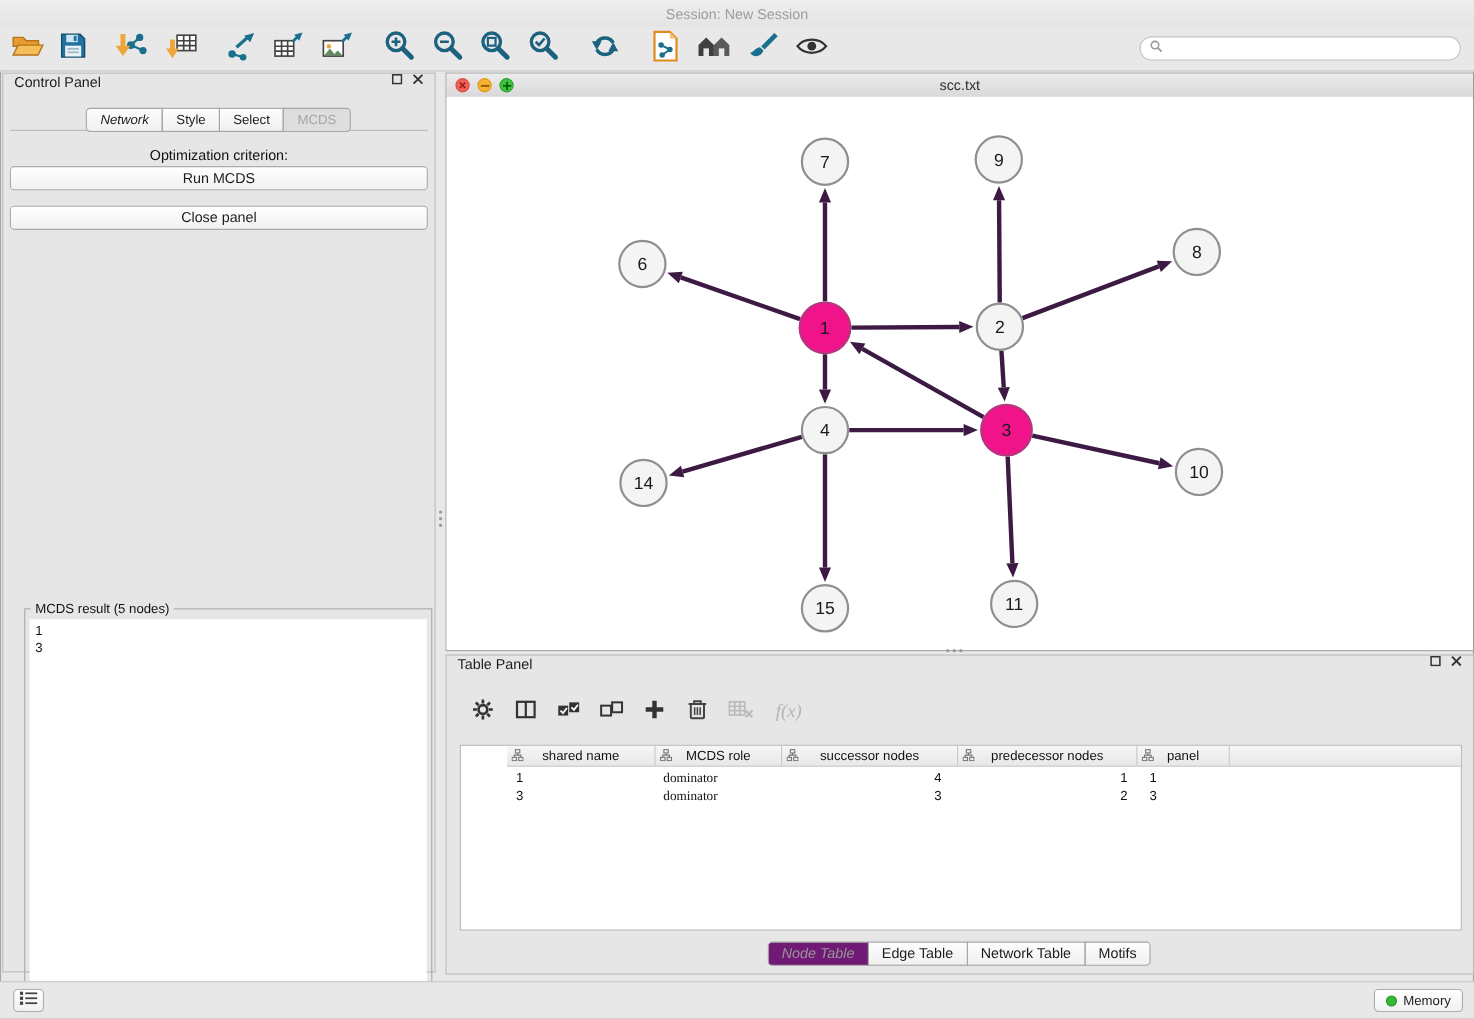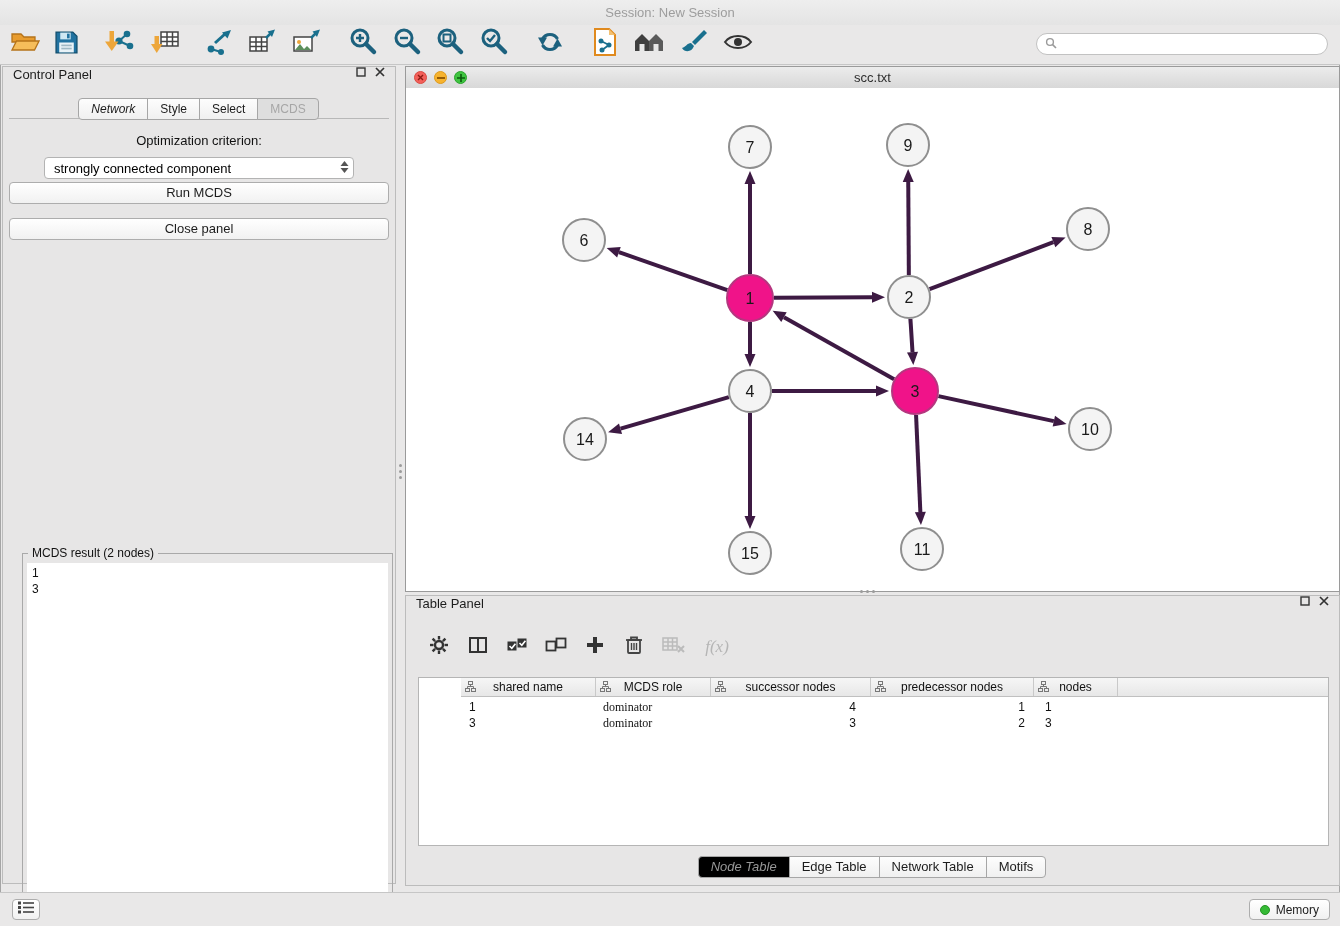--- a/index.html
+++ b/index.html
@@ -86,21 +86,21 @@
   .c0{width:135px;} .c1{width:115px;} .c2{width:160px;} .c3{width:163px;} .c4{width:84px;}
   .tbody{padding-top:2px;}
   .trow{display:flex;height:16px;font-size:12px;color:#111;cursor:default;}
   .tcell{box-sizing:border-box;padding:1px 4px;overflow:hidden;white-space:nowrap;}
   .tcell.c0{padding-left:8px;} .tcell.c1{padding-left:7px;font-family:Liberation Serif, serif;}
   .tcell.c2{text-align:right;padding-right:15px;}
   .tcell.c3{text-align:right;padding-right:9px;}
   .tcell.c4{padding-left:11px;}
   .tp-tabs{position:absolute;left:0;right:0;bottom:7px;display:flex;justify-content:center;}
   .tp-tab{font-size:13px;padding:2px 12px;}
-  .tp-tab.active{background:#000000;color:#979797;}
+  .tp-tab.active{background:#701a75;color:#979797;}
   
   .statusbar{position:absolute;left:0;bottom:0;width:100%;height:33px;
       border-top:1px solid #c6c6c6;background:#e9e8e8;}
   .status-left-btn{position:absolute;left:12px;top:6px;width:28px;height:21px;
       display:flex;align-items:center;justify-content:center;padding:0;}
   .memory-btn{position:absolute;right:10px;top:6px;height:21px;display:flex;
       align-items:center;gap:6px;padding:0 10px;font-size:12px;}
   .mem-dot{width:10px;height:10px;border-radius:50%;background:#35ba35;
       border:1px solid #259425;box-sizing:border-box;}
   
@@ -331,37 +331,28 @@
     <div class="cp-tabs">
       <div class="cp-tab">Network</div>
       <div class="cp-tab">Style</div>
       <div class="cp-tab">Select</div>
       <div class="cp-tab active">MCDS</div>
     </div>
 
     <div class="cp-body">
       <div class="opt-label">Optimization criterion:</div>
 
-      <div class="select-box">
-        <span class="sel-label">strongly connected component</span>
-        <span>
-          <svg width="9" height="14" viewBox="0 0 9 14">
-            <polygon points="4.5,1 8.5,6 0.5,6" fill="#555"></polygon>
-            <polygon points="4.5,13 8.5,8 0.5,8" fill="#555"></polygon>
-          </svg>
-        </span>
-      </div>
 
       <div class="cp-buttons">
         <button class="mac-btn">Run MCDS</button>
         <button class="mac-btn">Close panel</button>
       </div>
 
       <div class="result-box">
-        <span class="result-label">MCDS result (2 nodes)</span>
+        <span class="result-label">MCDS result (5 nodes)</span>
         <div class="result-text">1
 3</div>
       </div>
     </div>
   </div>
 
   <div class="net-window">
     <div class="net-titlebar">
       <div class="traffic">
         <span class="light red">
@@ -634,21 +625,21 @@
         </div>
         <div class="th c4">
           <span class="colic">
             <svg width="11" height="11" viewBox="0 0 11 11">
               <rect x="3.5" y="0.5" width="4" height="3" fill="none" stroke="#777"></rect>
               <rect x="0.5" y="7.5" width="4" height="3" fill="none" stroke="#777"></rect>
               <rect x="6.5" y="7.5" width="4" height="3" fill="none" stroke="#777"></rect>
               <path d="M5.5 3.5 v2 M2.5 7.5 v-2 h6 v2" fill="none" stroke="#777"></path>
             </svg>
           </span>
-          <span>nodes</span>
+          <span>panel</span>
         </div>
       </div>
       <div class="tbody">
           <div class="trow">
             <div class="tcell c0">1</div>
             <div class="tcell c1">dominator</div>
             <div class="tcell c2">4</div>
             <div class="tcell c3">1</div>
             <div class="tcell c4">1</div>
           </div>

